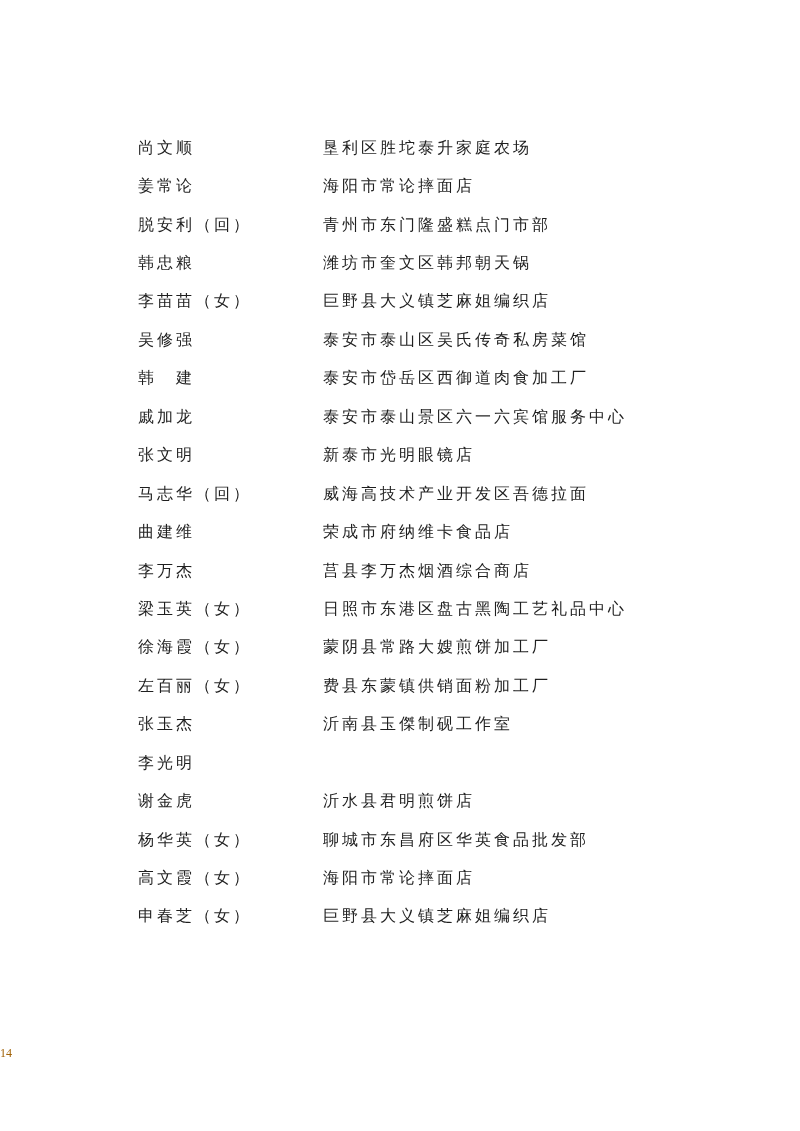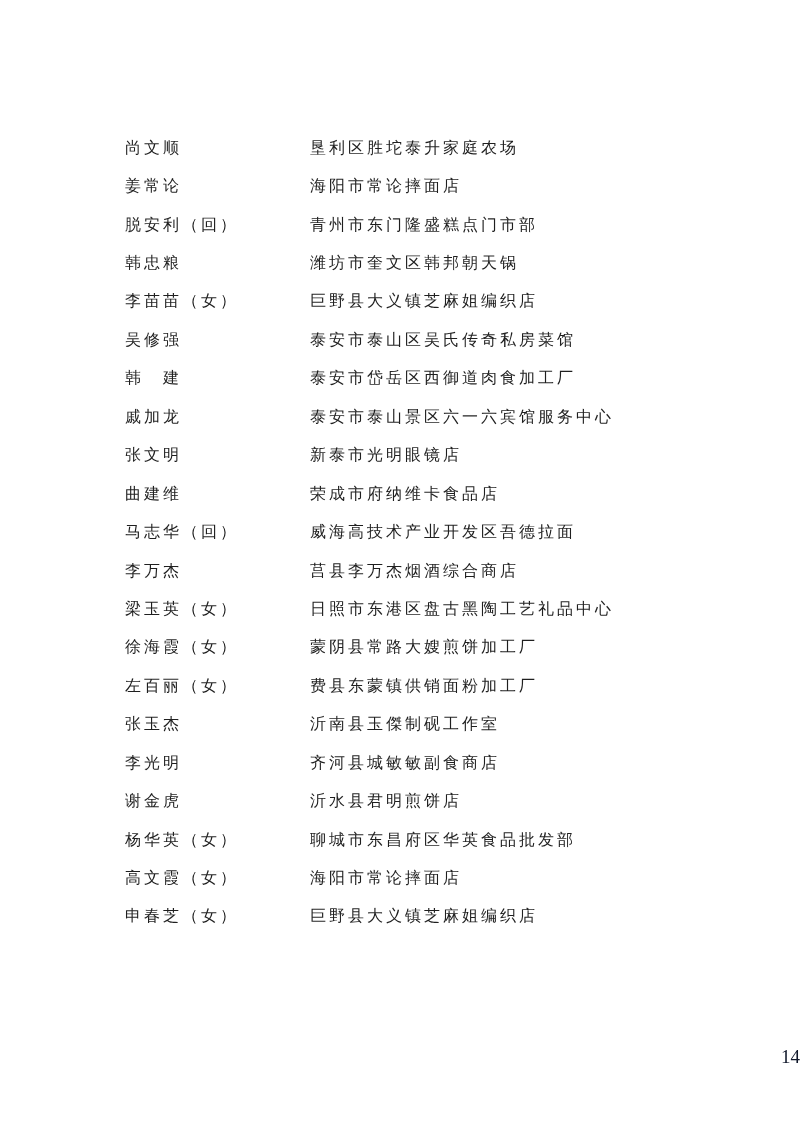--- a/index.html
+++ b/index.html
@@ -25,33 +25,34 @@
     display: flex;
     align-items: center;
     height: 38.45px;
     font-size: 16px;
     letter-spacing: 3px;
     white-space: nowrap;
   }
   .cell-name {
     width: 185px;
     flex: 0 0 185px;
+    margin-left: 13px;
   }
   .cell-org {
     flex: 1 1 auto;
   }
   .footer {
     position: absolute;
     left: 0;
     top: 1046px;
     width: 800px;
-    text-align: right;
-    font-size: 19px;
+    text-align: left;
+    font-size: 12px;
     letter-spacing: 0;
-    color: #0f172a;
+    color: #a16207;
   }
 </style>
 </head>
 <body>
 
 <div class="page">
   <div class="list">
   <div class="row">
     <span class="cell-name">尚文顺</span>
     <span class="cell-org">垦利区胜坨泰升家庭农场</span>
@@ -91,27 +92,27 @@
     <span class="cell-name">戚加龙</span>
     <span class="cell-org">泰安市泰山景区六一六宾馆服务中心</span>
   </div>
 
   <div class="row">
     <span class="cell-name">张文明</span>
     <span class="cell-org">新泰市光明眼镜店</span>
   </div>
 
   <div class="row">
-    <span class="cell-name">曲建维</span>
-    <span class="cell-org">荣成市府纳维卡食品店</span>
+    <span class="cell-name">马志华（回）</span>
+    <span class="cell-org">威海高技术产业开发区吾德拉面</span>
   </div>
 
   <div class="row">
-    <span class="cell-name">马志华（回）</span>
-    <span class="cell-org">威海高技术产业开发区吾德拉面</span>
+    <span class="cell-name">曲建维</span>
+    <span class="cell-org">荣成市府纳维卡食品店</span>
   </div>
 
   <div class="row">
     <span class="cell-name">李万杰</span>
     <span class="cell-org">莒县李万杰烟酒综合商店</span>
   </div>
 
   <div class="row">
     <span class="cell-name">梁玉英（女）</span>
     <span class="cell-org">日照市东港区盘古黑陶工艺礼品中心</span>
@@ -128,21 +129,20 @@
   </div>
 
   <div class="row">
     <span class="cell-name">张玉杰</span>
     <span class="cell-org">沂南县玉傑制砚工作室</span>
   </div>
 
 
   <div class="row">
     <span class="cell-name">李光明</span>
-    <span class="cell-org">齐河县城敏敏副食商店</span>
   </div>
 
   <div class="row">
     <span class="cell-name">谢金虎</span>
     <span class="cell-org">沂水县君明煎饼店</span>
   </div>
 
 
   <div class="row">
     <span class="cell-name">杨华英（女）</span>

